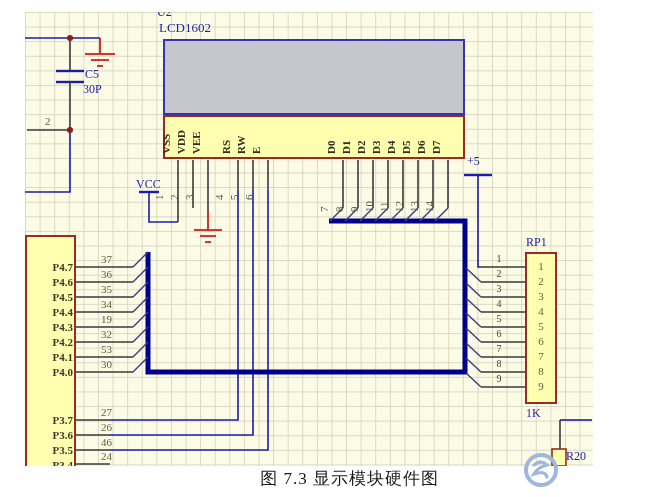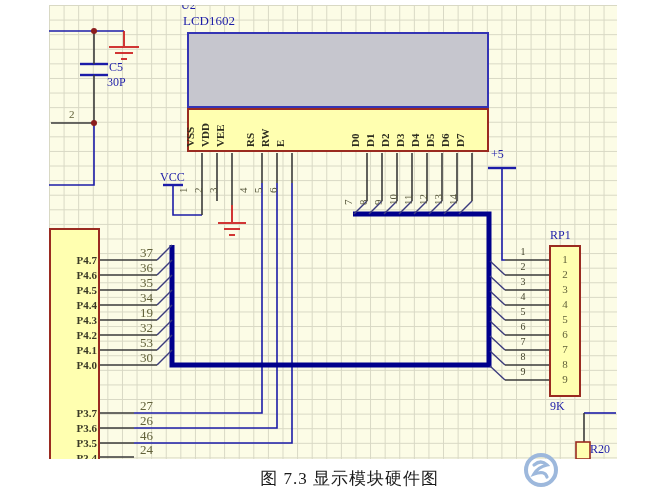--- a/index.html
+++ b/index.html
@@ -1,34 +1,34 @@
 <!DOCTYPE html>
 <html><head>
 <meta charset="utf-8">
 <style>
   html,body{margin:0;padding:0;background:#fff;}
   #page{position:relative;width:669px;height:497px;background:#ffffff;overflow:hidden;
         font-family:"Liberation Serif",serif;}
-  #schematic{position:absolute;left:25px;top:5px;width:568px;height:454px;overflow:hidden;
+  #schematic{position:absolute;left:25px;top:12px;width:568px;height:454px;overflow:hidden;
     background-color:#fcfce6;
     background-image:linear-gradient(#d8d8c4 1px,transparent 1px),
                      linear-gradient(90deg,#d8d8c4 1px,transparent 1px);
-    background-size:14.6px 14.6px;margin-left:24px;}
+    background-size:14.6px 14.6px;}
   #wires{position:absolute;left:0;top:0;}
   .body{position:absolute;box-sizing:border-box;}
   .mcu-body{left:0;top:223px;width:51px;height:234px;background:#ffffb0;border:2px solid #9a2b20;}
   .lcd-screen{left:138px;top:27px;width:302px;height:76px;background:#c6c6ce;border:2px solid #3434b4;}
   .lcd-strip{left:138px;top:103px;width:302px;height:44px;background:#ffffb0;border:2px solid #9a2b20;}
   .rp1-body{left:500px;top:240px;width:32px;height:152px;background:#ffffb0;border:2px solid #9a2b20;}
   .lbl{position:absolute;font-size:12px;line-height:13px;white-space:nowrap;}
   .navy{color:#1c1ca8;}
   .olive{color:#62623a;}
   .pname{position:absolute;font-size:11px;line-height:14px;font-weight:bold;color:#3a3a26;
          width:42px;text-align:right;}
-  .pnum{position:absolute;font-size:13px;line-height:13px;color:#62623a;width:28px;text-align:right;}
+  .pnum{position:absolute;font-size:11px;line-height:13px;color:#62623a;width:28px;text-align:left;}
   .vt{position:absolute;font-size:11px;line-height:12px;font-weight:bold;color:#2e2e20;
       transform-origin:0 100%;transform:rotate(-90deg);white-space:nowrap;}
   .vtn{position:absolute;font-size:11px;line-height:12px;color:#55553a;
       transform-origin:0 100%;transform:rotate(-90deg);white-space:nowrap;}
   .rpnum-in{position:absolute;left:500px;width:32px;text-align:center;font-size:11px;
             line-height:13px;color:#62623a;}
   .rpnum-out{position:absolute;left:464px;width:20px;text-align:center;font-size:10px;
              line-height:12px;color:#44442c;}
   #caption{position:absolute;left:0;top:467px;width:669px;box-sizing:border-box;padding-left:30px;
            text-align:center;font-size:17px;letter-spacing:1px;color:#1b1b1b;}
@@ -160,21 +160,21 @@
     <div class="body rp1-body"></div>
 
     <span class="lbl navy" style="left:132px;top:-6px">U2</span>
     <span class="lbl navy" style="left:134px;top:9px;font-size:13px">LCD1602</span>
     <span class="lbl navy" style="left:60px;top:56px">C5</span>
     <span class="lbl navy" style="left:58px;top:71px">30P</span>
     <span class="lbl olive" style="left:20px;top:103px;font-size:11px">2</span>
     <span class="lbl navy" style="left:111px;top:166px">VCC</span>
     <span class="lbl navy" style="left:442px;top:143px">+5</span>
     <span class="lbl navy" style="left:501px;top:224px">RP1</span>
-    <span class="lbl navy" style="left:501px;top:395px">9K</span>
+    <span class="lbl navy" style="left:501px;top:395px">1K</span>
     <span class="lbl navy" style="left:541px;top:438px">R20</span>
 
     <span class="pname" style="left:6px;top:248px">P4.7</span>
     <span class="pname" style="left:6px;top:263px">P4.6</span>
     <span class="pname" style="left:6px;top:278px">P4.5</span>
     <span class="pname" style="left:6px;top:293px">P4.4</span>
     <span class="pname" style="left:6px;top:308px">P4.3</span>
     <span class="pname" style="left:6px;top:323px">P4.2</span>
     <span class="pname" style="left:6px;top:338px">P4.1</span>
     <span class="pname" style="left:6px;top:353px">P4.0</span>

